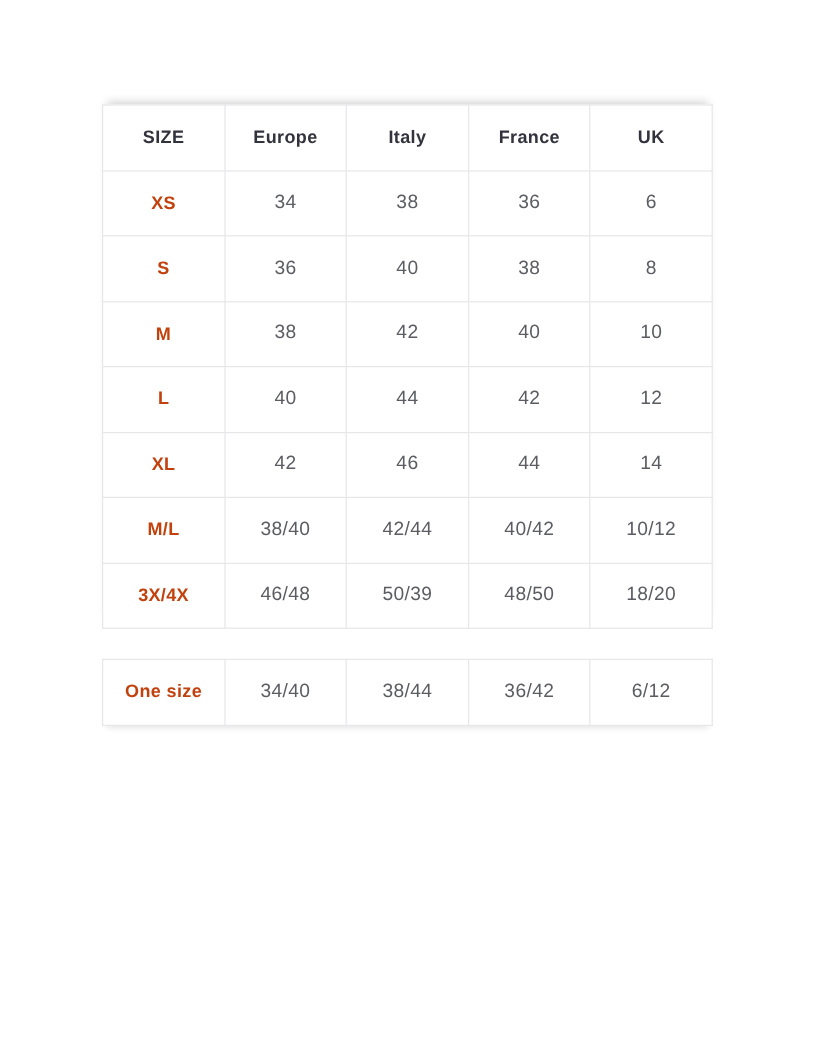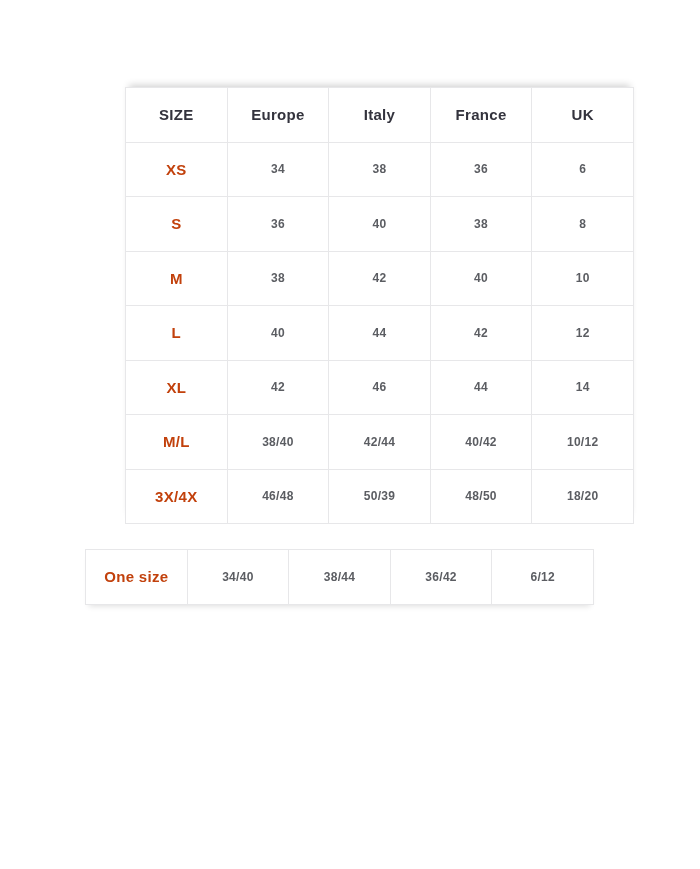--- a/index.html
+++ b/index.html
@@ -17,21 +17,20 @@
     width: 509px;
   }
   table {
     border-collapse: collapse;
     width: 509px;
     table-layout: fixed;
     background: #ffffff;
   }
   table.main-table {
     box-shadow: 0 -6px 7px -4px rgba(0,0,0,0.18);
-    margin-left: 40px;
   }
   table.alt-table {
     margin-top: 25px;
     box-shadow: 0 5px 6px -4px rgba(0,0,0,0.14);
     padding-left: 42px;
   }
   th, td {
     border: 1px solid #e7e7e9;
     height: 54.5px;
     text-align: center;
@@ -43,22 +42,22 @@
     color: #33333d;
     letter-spacing: 0.3px;
   }
   td.size-label {
     font-size: 15px;
     font-weight: 700;
     color: #c2410c;
     letter-spacing: 0.3px;
   }
   td.size-value {
-    font-size: 12px;
-    font-weight: 700;
+    font-size: 16px;
+    font-weight: 400;
     color: #5b5d62;
     letter-spacing: 0.3px;
   }
 </style>
 </head>
 <body>
 
 <div class="chart-wrap">
 
   <table class="main-table">

